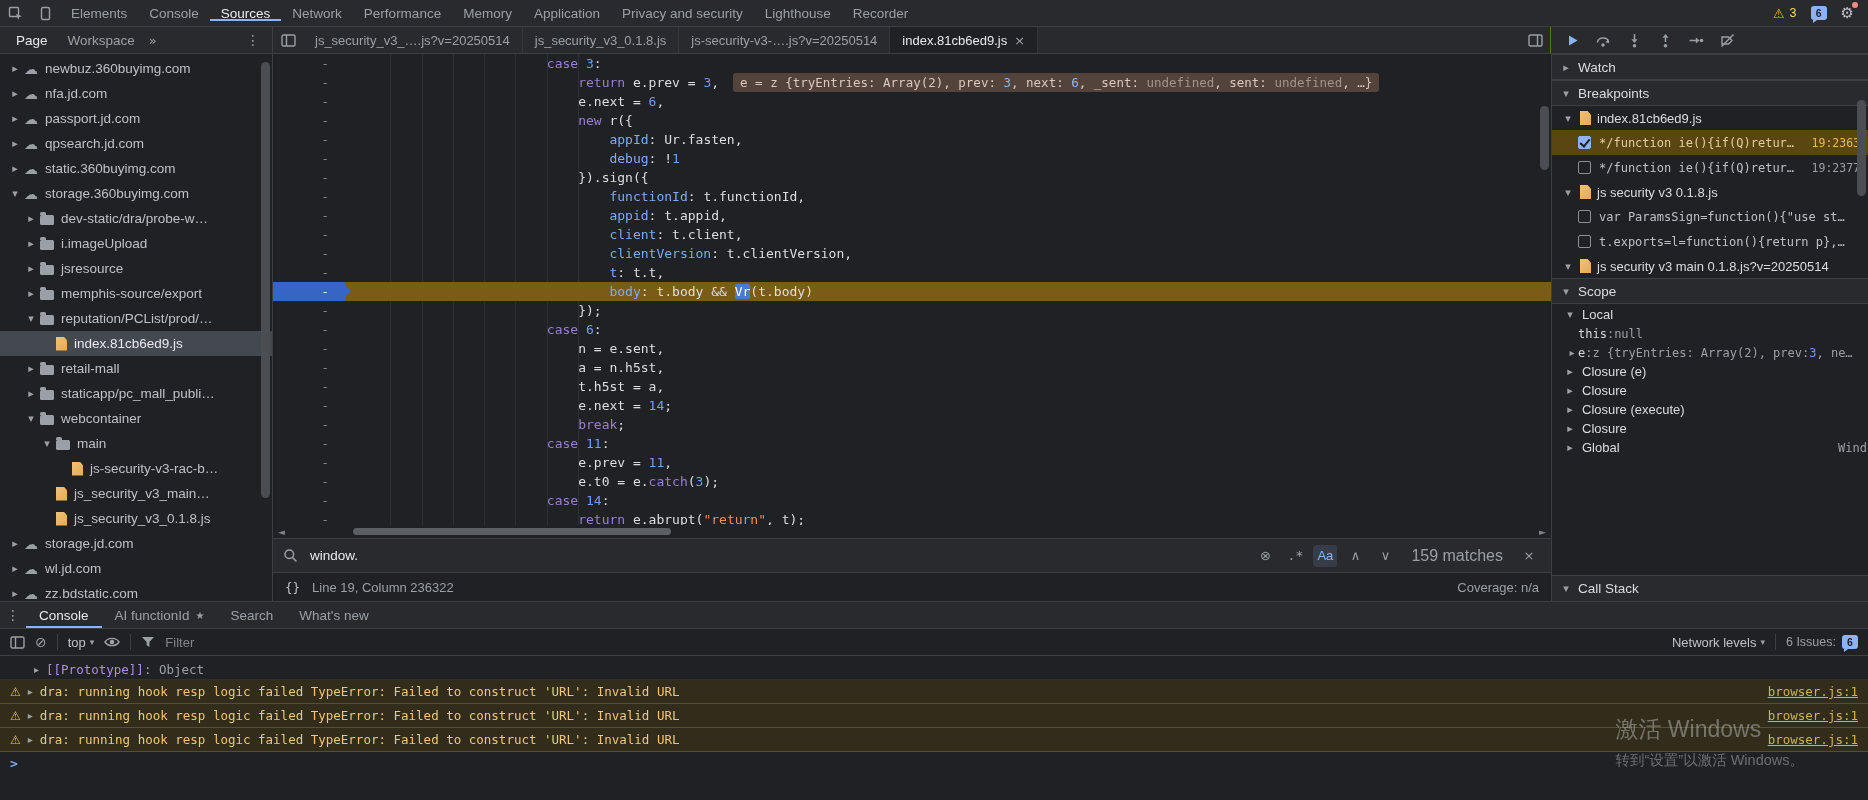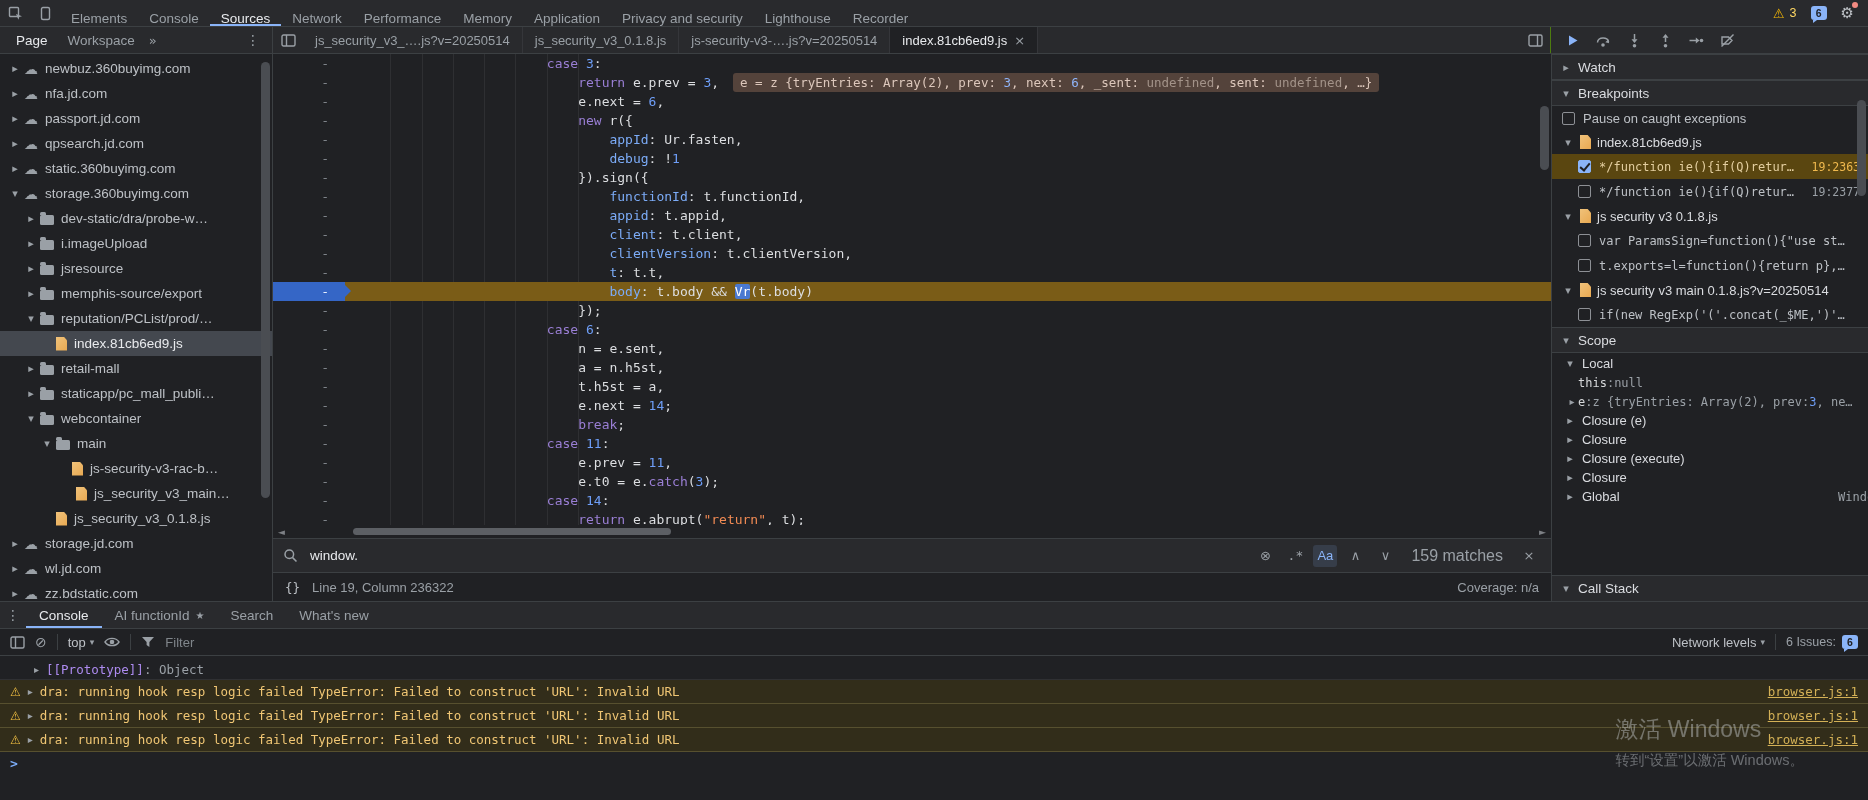--- a/index.html
+++ b/index.html
@@ -5,21 +5,21 @@
   *{box-sizing:border-box;margin:0;padding:0}
   html,body{width:1868px;height:800px;overflow:hidden}
   body{background:#202124;color:#e8eaed;font:13.5px "Liberation Sans",sans-serif;position:relative}
   .glyph{font-family:"DejaVu Sans",sans-serif}
   .mono{font-family:"DejaVu Sans Mono",monospace}
   #devtools{display:flex;flex-direction:column;width:1868px;height:800px}
 
   
   .row1{height:27px;min-height:27px;display:flex;align-items:stretch;background:#292a2d;border-bottom:1px solid #3c4043}
   .tb-btn{width:30px;display:flex;align-items:center;justify-content:center;color:#9aa0a6}
-  .main-tabs{display:flex;align-items:flex-end}
+  .main-tabs{display:flex;align-items:center}
   .main-tab{padding:0 11px;display:flex;align-items:center;color:#9aa0a6;white-space:nowrap;cursor:default}
   .main-tab.active{color:#e8eaed;box-shadow:inset 0 -2px 0 #8ab4f8}
   .tb-right{margin-left:auto;display:flex;align-items:center;gap:14px;padding-right:14px}
   .badge{display:flex;align-items:center;gap:5px;font-size:12.5px}
   .warn-glyph{color:#fbbc04;font-size:13px}
   .wcount{color:#fdd663}
   .bubble{min-width:16px;height:14px;background:#8ab4f8;border-radius:3px;color:#202124;font-size:10.5px;font-weight:bold;display:inline-flex;align-items:center;justify-content:center;padding:0 3px;position:relative}
   .bubble::after{content:"";position:absolute;left:2px;bottom:-3px;border-left:4px solid #8ab4f8;border-bottom:3px solid transparent}
   .gear{position:relative;color:#bdc1c6;font-size:15px}
   .gear::after{content:"";position:absolute;top:-2px;right:-4px;width:6px;height:6px;border-radius:50%;background:#f28b82}
@@ -393,21 +393,21 @@
             </span>
             <span>main</span>
           </div>
           <div class="tree-row" style="padding-left: 56px;">
             <span class="tw-ch"></span>
             <span class="tw-ico">
               <span class="file-ico"></span>
             </span>
             <span>js-security-v3-rac-b…</span>
           </div>
-          <div class="tree-row" style="padding-left: 60px;">
+          <div class="tree-row" style="padding-left: 40px;">
             <span class="tw-ch"></span>
             <span class="tw-ico">
               <span class="file-ico"></span>
             </span>
             <span>js_security_v3_main…</span>
           </div>
           <div class="tree-row" style="padding-left: 40px;">
             <span class="tw-ch"></span>
             <span class="tw-ico">
               <span class="file-ico"></span>
@@ -585,24 +585,20 @@
     <div class="sidebar">
       <div class="sec">
         <span class="ch glyph">▸</span>
         <span>Watch</span>
       </div>
       <div class="sec">
         <span class="ch glyph">▾</span>
         <span>Breakpoints</span>
       </div>
       <div>
-          <div class="popt">
-            <span class="cb"></span>
-            <span>Pause on caught exceptions</span>
-          </div>
         </div>
       <div>
           <div class="bp-ghdr">
             <span class="ch glyph">▾</span>
             <span class="file-ico"></span>
             <span>index.81cb6ed9.js</span>
           </div>
           <div class="bp-row active">
             <span class="cb on"></span>
             <span class="code">*/function ie(){if(Q)retur…</span>
@@ -623,24 +619,20 @@
             <span class="code">var ParamsSign=function(){"use st…</span>
           </div>
           <div class="bp-row">
             <span class="cb"></span>
             <span class="code">t.exports=l=function(){return p},…</span>
           </div>
           <div class="bp-ghdr">
             <span class="ch glyph">▾</span>
             <span class="file-ico"></span>
             <span>js security v3 main 0.1.8.js?v=20250514</span>
-          </div>
-          <div class="bp-row">
-            <span class="cb"></span>
-            <span class="code">if(new RegExp('('.concat(_$ME,')'…</span>
           </div>
         </div>
       <div class="sec">
         <span class="ch glyph">▾</span>
         <span>Scope</span>
       </div>
       <div>
           <div class="scope-sub">
             <span class="ch glyph">▾</span>
             <span>Local</span>

